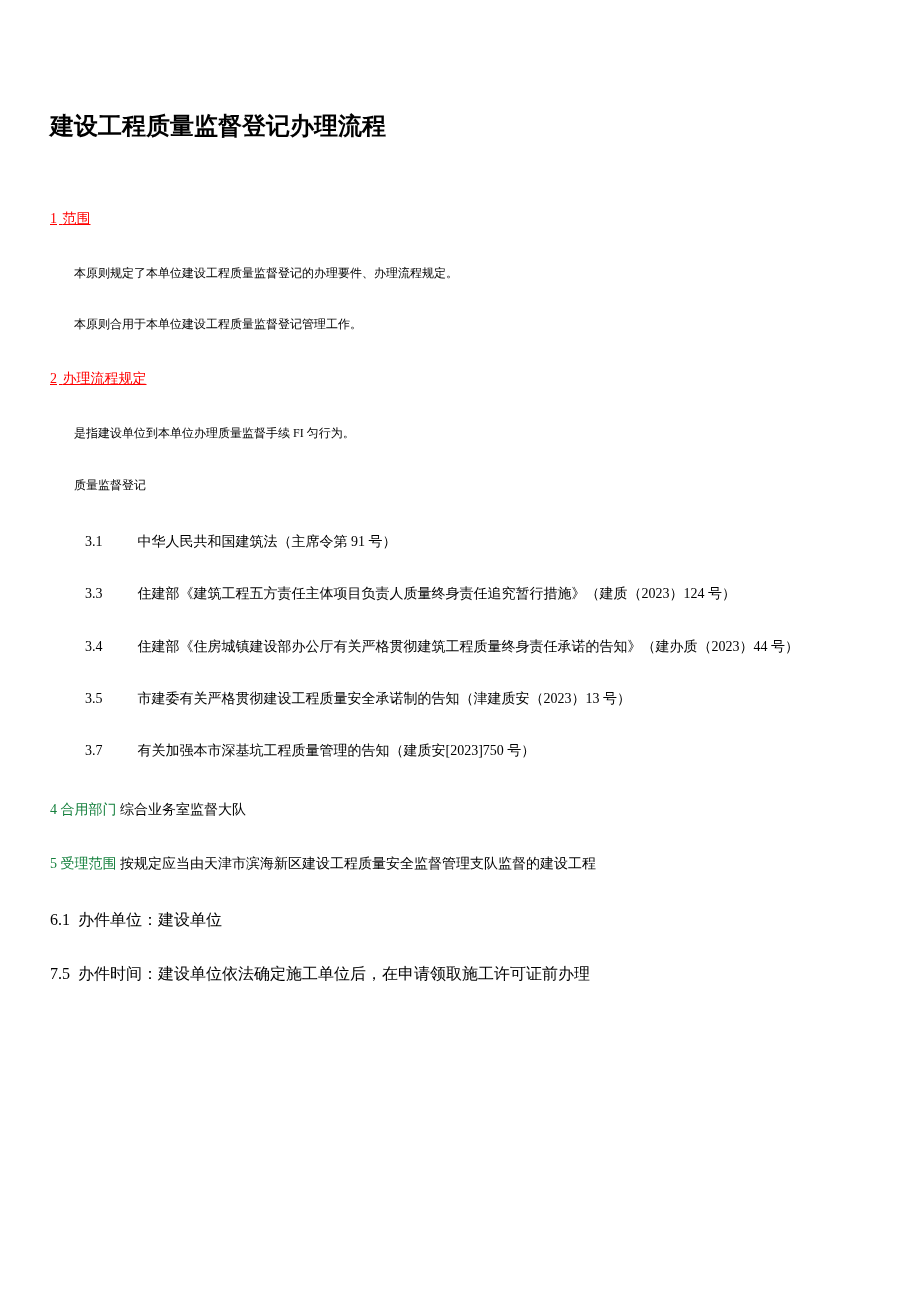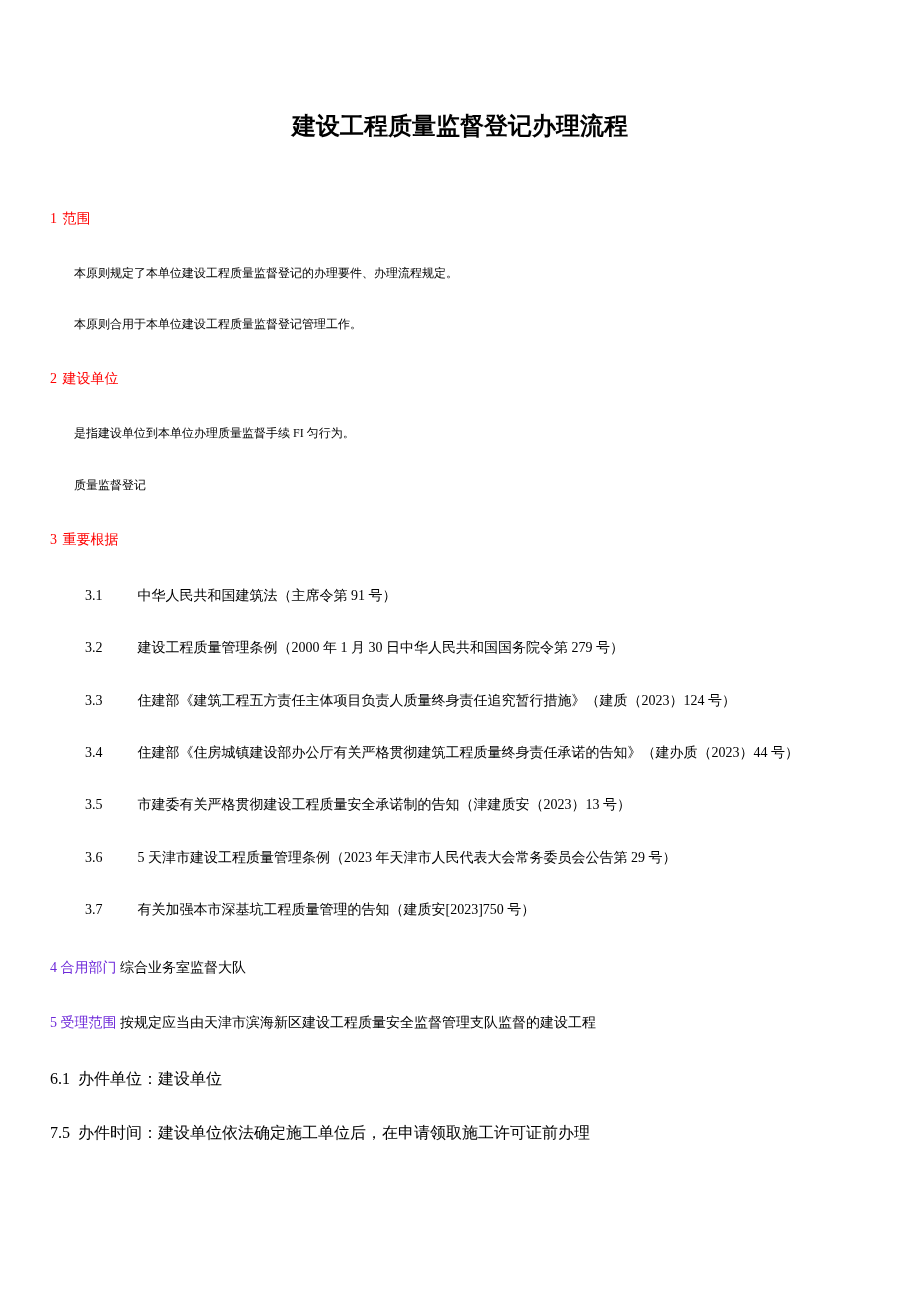--- a/index.html
+++ b/index.html
@@ -10,28 +10,29 @@
     body {
       background: #ffffff;
       font-family: "SimSun", "宋体", serif;
       width: 920px;
       min-height: 1301px;
       padding: 110px 50px 50px 50px;
     }
     .title {
       font-size: 24px;
       font-weight: bold;
-      text-align: center;
+      text-align: left;
       margin-bottom: 68px;
       font-family: "SimHei", "黑体", sans-serif;
     }
     .section-heading {
       color: #ff0000;
       font-size: 14px;
       margin-bottom: 36px;
+      text-decoration: underline;
     }
     .section-heading .num {
       margin-right: 2px;
     }
     .paragraph {
       font-size: 12px;
       text-indent: 2em;
       margin-bottom: 32px;
       line-height: 1.6;
     }
@@ -47,21 +48,21 @@
     .numbered-item .item-num {
       display: inline-block;
       width: 3.5em;
     }
     .inline-section {
       font-size: 14px;
       margin-bottom: 32px;
       line-height: 1.6;
     }
     .inline-section .heading-inline {
-      color: #6d28d9;
+      color: #15803d;
     }
     .sub-item {
       font-size: 16px;
       margin-bottom: 28px;
       line-height: 1.6;
     }
   </style>
 </head>
 <body>
 
@@ -72,54 +73,42 @@
     <span class="num">1</span>
     <span>范围</span>
   </div>
   <p class="paragraph">本原则规定了本单位建设工程质量监督登记的办理要件、办理流程规定。</p>
   <p class="paragraph">本原则合用于本单位建设工程质量监督登记管理工作。</p>
 </div>
 
 <div class="section-block">
   <div class="section-heading">
     <span class="num">2</span>
-    <span>建设单位</span>
+    <span>办理流程规定</span>
   </div>
   <p class="paragraph">是指建设单位到本单位办理质量监督手续 FI 匀行为。</p>
   <p class="paragraph">质量监督登记</p>
 </div>
 
 <div class="section-block">
-  <div class="section-heading">
-    <span class="num">3</span>
-    <span>重要根据</span>
-  </div>
   <div class="numbered-item">
     <span class="item-num">3.1</span>
     <span>中华人民共和国建筑法（主席令第 91 号）</span>
-  </div>
-  <div class="numbered-item">
-    <span class="item-num">3.2</span>
-    <span>建设工程质量管理条例（2000 年 1 月 30 日中华人民共和国国务院令第 279 号）</span>
   </div>
   <div class="numbered-item">
     <span class="item-num">3.3</span>
     <span>住建部《建筑工程五方责任主体项目负责人质量终身责任追究暂行措施》（建质（2023）124 号）</span>
   </div>
   <div class="numbered-item">
     <span class="item-num">3.4</span>
     <span>住建部《住房城镇建设部办公厅有关严格贯彻建筑工程质量终身责任承诺的告知》（建办质（2023）44 号）</span>
   </div>
   <div class="numbered-item">
     <span class="item-num">3.5</span>
     <span>市建委有关严格贯彻建设工程质量安全承诺制的告知（津建质安（2023）13 号）</span>
-  </div>
-  <div class="numbered-item">
-    <span class="item-num">3.6</span>
-    <span>5 天津市建设工程质量管理条例（2023 年天津市人民代表大会常务委员会公告第 29 号）</span>
   </div>
   <div class="numbered-item">
     <span class="item-num">3.7</span>
     <span>有关加强本市深基坑工程质量管理的告知（建质安[2023]750 号）</span>
   </div>
 </div>
 
 <div class="inline-section">
   <span class="heading-inline">
     <span>4</span>

